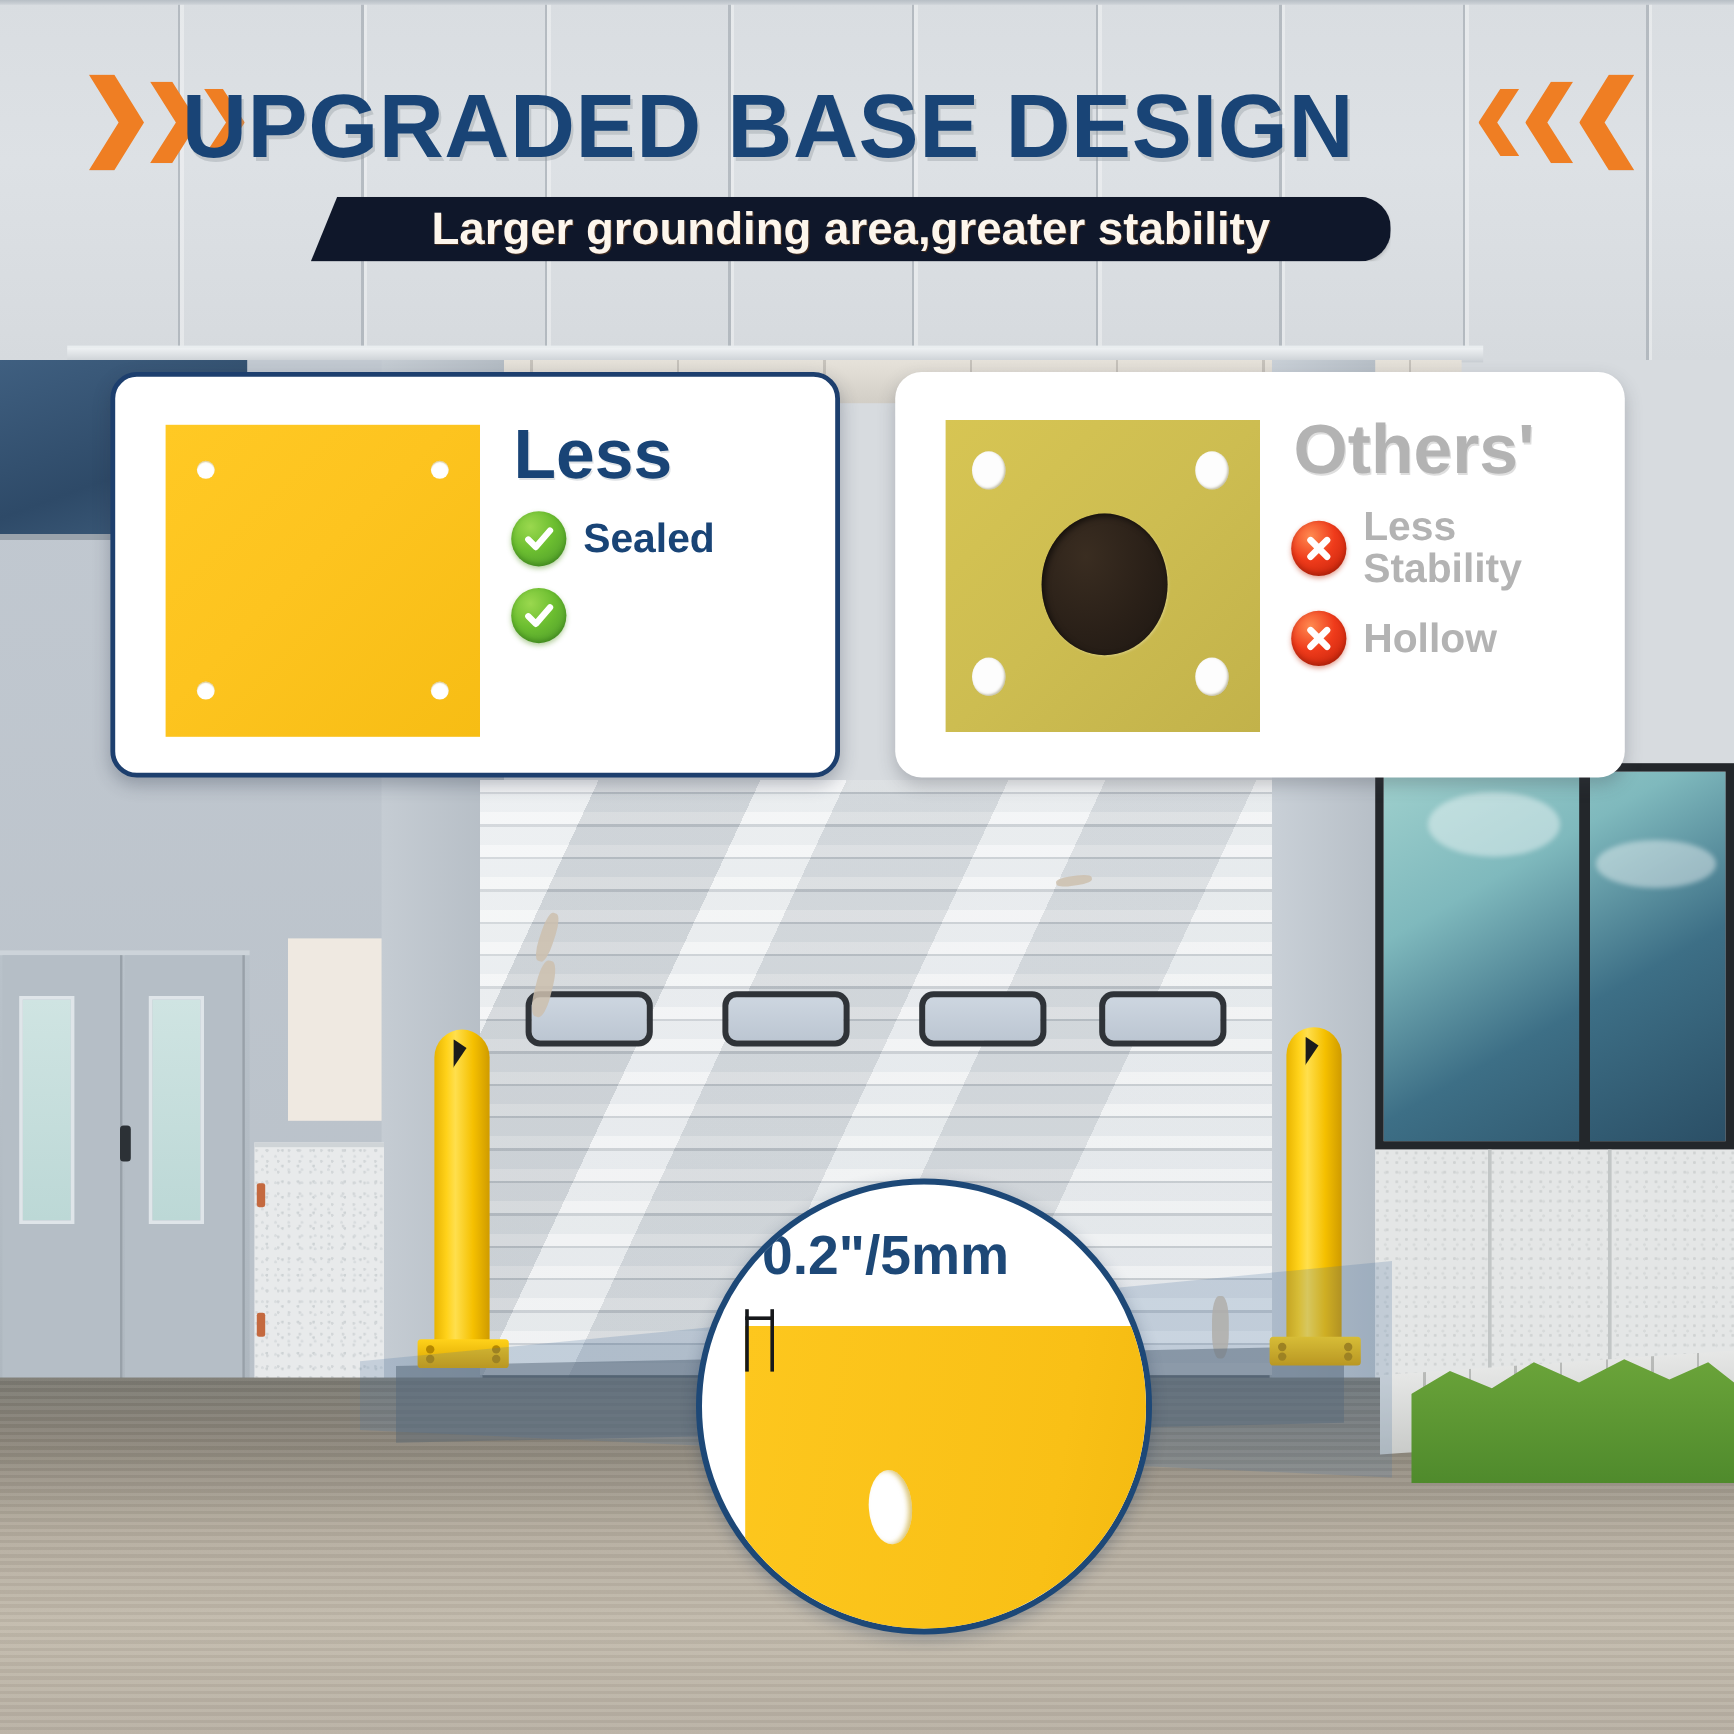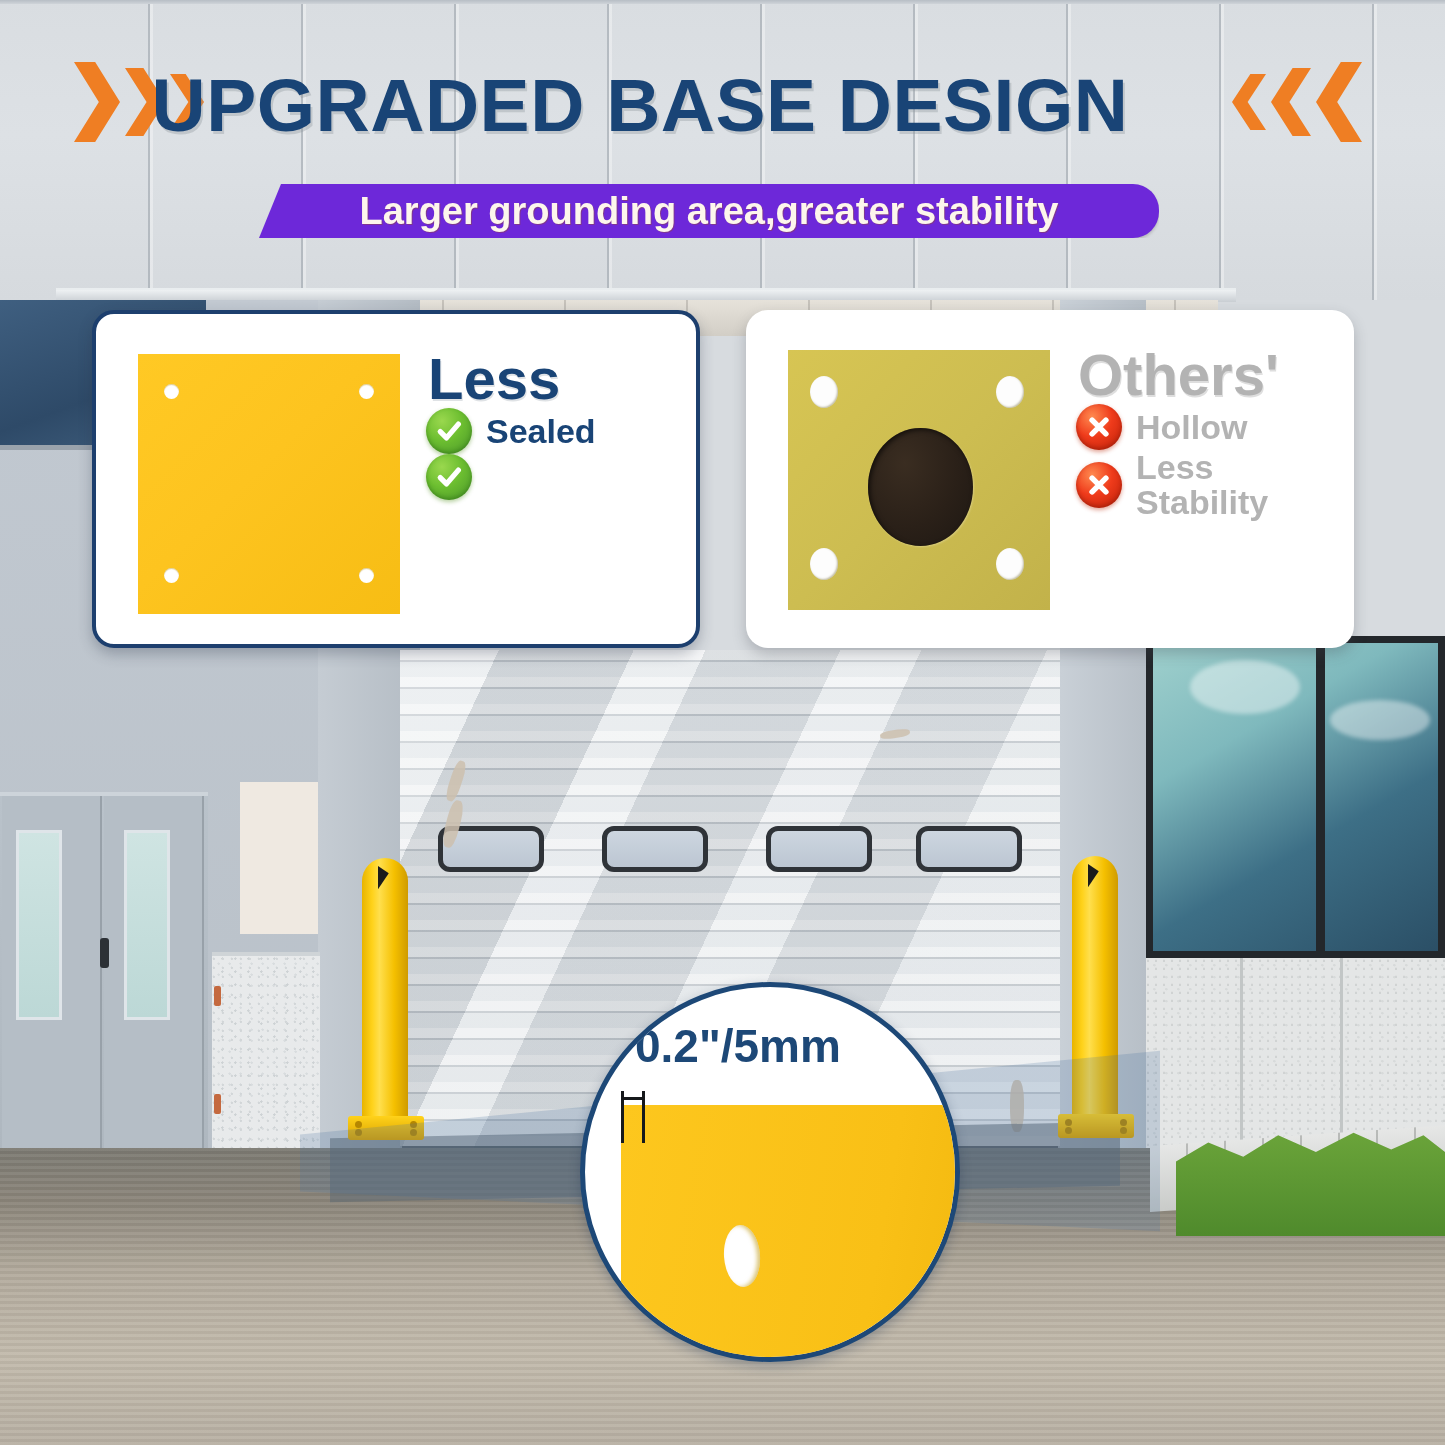--- a/index.html
+++ b/index.html
@@ -217,22 +217,22 @@
 
   .title{
     position:absolute; left:0; top:62px; width:1280px; text-align:center;
     font-size:75px; font-weight:bold; letter-spacing:0.5px;
     color:#194476;
     text-shadow:2px 3px 0 rgba(140,148,156,.35);
     font-family:"Liberation Sans", sans-serif;
   }
 
   .subbanner{
-    position:absolute; left:259px; top:184px; width:900px; height:54px;
-    background:#6d28d9;
+    position:absolute; left:259px; top:164px; width:900px; height:54px;
+    background:#0f172a;
     border-radius:0 26px 26px 0;
     clip-path:polygon(22px 0, 100% 0, 100% 100%, 0 100%);
     box-shadow:0 2px 3px rgba(100,100,100,.3);
   }
   .subbanner span{
     display:block; width:100%; height:100%;
     line-height:54px; text-align:center;
     color:#fdf6ec; font-size:38px; font-weight:bold;
     text-shadow:1px 1px 0 rgba(160,80,10,.35);
   }
@@ -282,21 +282,21 @@
     position:absolute; left:330px; top:28px; width:262px; height:282px;
   }
   .brand{
     font-size:58px; font-weight:bold; line-height:1;
     margin:8px 0 0 2px;
   }
   .brand.ours-t{ color:#194476; text-shadow:1px 2px 0 rgba(150,160,170,.3); }
   .brand.others-t{ color:#b3b3b3; text-shadow:1px 2px 0 rgba(190,190,190,.5); }
 
   .feature{
-    display:flex; align-items:center; gap:14px; 
+    display:flex; align-items:center; gap:14px; margin-top:18px;
   }
   .badge{
     flex:0 0 auto; width:46px; height:46px; border-radius:50%;
     display:flex; align-items:center; justify-content:center;
     position:relative;
   }
   .badge.ok{
     background:radial-gradient(circle at 35% 28%, #9ad84e 0%, #6cbe30 45%, #49952a 100%);
     box-shadow:0 2px 4px rgba(90,150,40,.45), inset 0 -2px 4px rgba(30,90,10,.4);
   }
@@ -502,33 +502,33 @@
 
     <div class="card-right">
       <div class="brand others-t">Others'</div>
 
       <div class="feature">
         <span class="badge no">
           <svg viewBox="0 0 24 24" aria-hidden="true">
             <path d="M6.5 6.5 L17.5 17.5 M17.5 6.5 L6.5 17.5" fill="none" stroke="#ffffff" stroke-width="4.4" stroke-linecap="round"></path>
           </svg>
         </span>
-        <span class="feature-label grey">Hollow</span>
+        <span class="feature-label grey">
+          <span>Less</span><br>
+          <span>Stability</span>
+        </span>
       </div>
 
       <div class="feature">
         <span class="badge no">
           <svg viewBox="0 0 24 24" aria-hidden="true">
             <path d="M6.5 6.5 L17.5 17.5 M17.5 6.5 L6.5 17.5" fill="none" stroke="#ffffff" stroke-width="4.4" stroke-linecap="round"></path>
           </svg>
         </span>
-        <span class="feature-label grey">
-          <span>Less</span><br>
-          <span>Stability</span>
-        </span>
+        <span class="feature-label grey">Hollow</span>
       </div>
     </div>
   </div>
 
   <div class="magnifier">
     <div class="mag-plate">
       <span class="mhole"></span>
     </div>
     <div class="mag-measure-text">0.2"/5mm</div>
     <div class="mag-tick">

